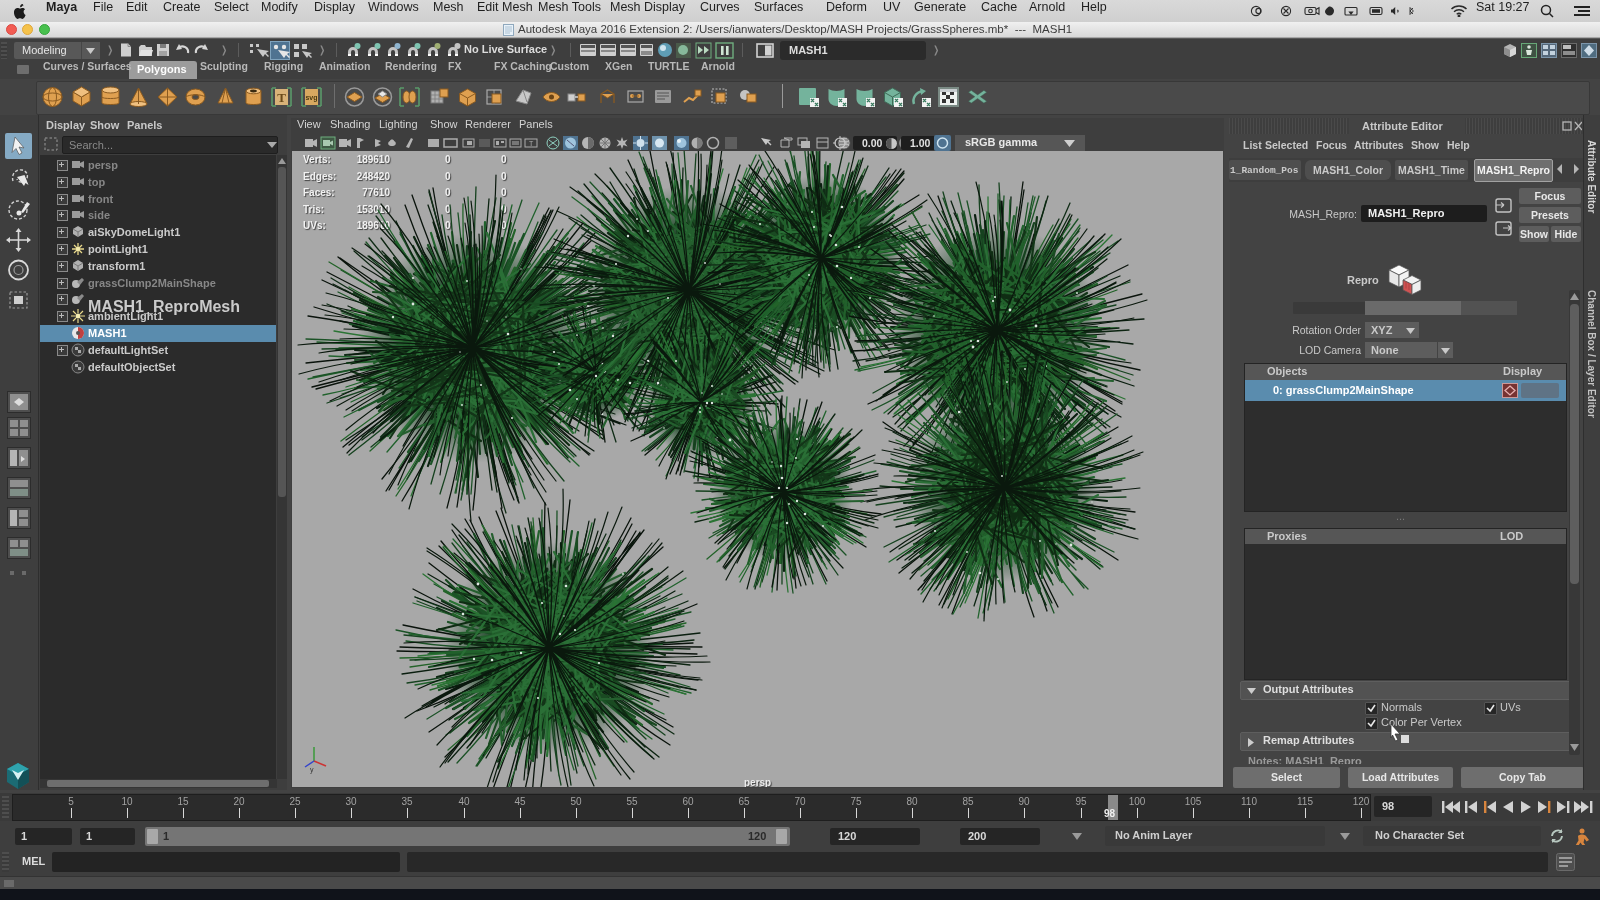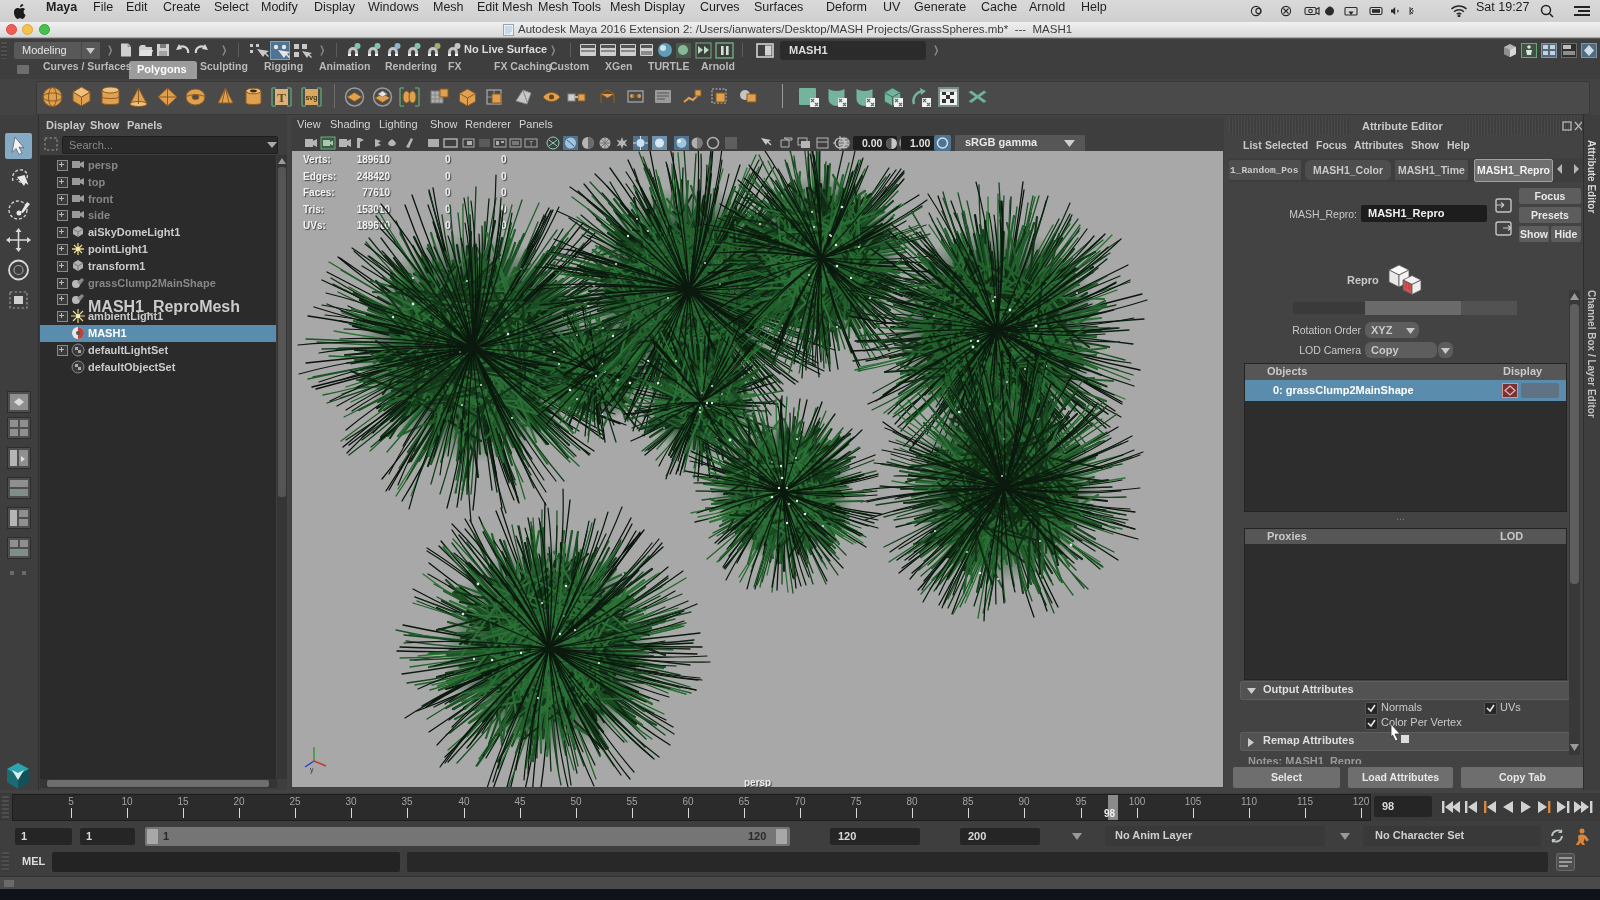--- a/index.html
+++ b/index.html
@@ -22,21 +22,21 @@
 .exp:before{content:"";position:absolute;left:1px;top:3px;width:5px;height:1px;background:#bbb;}
 .exp:after{content:"";position:absolute;left:3px;top:1px;width:1px;height:5px;background:#bbb;}
 #viewport{left:291px;top:118px;width:933px;height:670px;background:#3e3e3e;}
 #vpmenu span{font-size:11px;color:#d4d4d4;top:3px;}
 #vpcanvas{position:absolute;left:1px;top:33px;width:931px;height:636px;background:#a8a8a8;overflow:hidden;}
 .hud{position:absolute;font-size:10px;font-weight:bold;color:#f2f2f2;text-shadow:1px 1px 1px rgba(40,40,40,.8);}
 #attred{left:1229px;top:118px;width:354px;height:672px;background:#434343;}
 #attred span{font-size:11px;color:#c9c9c9;}
 .btn{position:absolute;background:#5d5d5d;border-radius:2px;color:#e8e8e8;font-weight:bold;font-size:10.5px;text-align:center;}
 .fld{position:absolute;background:#1d1d1d;border-radius:2px;color:#ececec;font-size:11px;font-weight:bold;}
-.ddown{position:absolute;background:#5d5d5d;border-radius:6px;color:#ececec;font-size:11px;font-weight:bold;}
+.ddown{position:absolute;background:#5d5d5d;border-radius:0;color:#ececec;font-size:11px;font-weight:bold;}
 #sidebar{left:1583px;top:115px;width:17px;height:675px;background:#3e3e3e;border-left:1px solid #2e2e2e;}
 .vtext{position:absolute;writing-mode:vertical-rl;font-size:10px;font-weight:bold;color:#c4c4c4;left:2px;}
 #timeslider{left:0;top:793px;width:1600px;height:28px;background:#3a3a3a;}
 #tstrack{position:absolute;left:12px;top:1px;width:1357px;height:25px;background:#2b2b2b;border:1px solid #1e1e1e;}
 .tnum{position:absolute;top:1px;font-size:10px;color:#a2a2a2;transform:translateX(-50%);}
 .tick{position:absolute;top:13px;width:1px;height:10px;background:#d8d8d8;}
 #rangerow{left:0;top:821px;width:1600px;height:28px;background:#3e3e3e;}
 .dfld{position:absolute;background:#252525;border-radius:2px;color:#d8d8d8;font-size:11px;font-weight:bold;}
 #melrow{left:0;top:849px;width:1600px;height:27px;background:#3e3e3e;}
 #helpline{left:0;top:876px;width:1600px;height:13px;background:#4a4a4a;border-top:1px solid #333;}
@@ -1323,21 +1323,21 @@
     <div class="abs" style="left:232px;top:183px;width:56px;height:14px;background:#525252;"></div>
     <span style="left:40px;top:206px;width:92px;text-align:right;font-size:10.5px;">Rotation Order</span>
     <div class="ddown" style="left:136px;top:204px;width:54px;height:16px;">
       <span style="left:6px;top:2px;font-weight:bold;">XYZ</span>
       <svg style="position:absolute;right:4px;top:6px" width="9" height="6">
         <path d="M0 0h9L4.5 6z" fill="#c9c9c9"></path>
       </svg>
     </div>
     <span style="left:40px;top:226px;width:92px;text-align:right;font-size:10.5px;">LOD Camera</span>
     <div class="ddown" style="left:136px;top:224px;width:72px;height:16px;">
-      <span style="left:6px;top:2px;font-weight:bold;">Copy</span>
+      <span style="left:6px;top:2px;font-weight:bold;">None</span>
     </div>
     <div class="ddown" style="left:209px;top:224px;width:15px;height:16px;">
       <svg style="position:absolute;left:3px;top:6px" width="9" height="6">
         <path d="M0 0h9L4.5 6z" fill="#c9c9c9"></path>
       </svg>
     </div>
     <div class="abs" style="left:15px;top:245px;width:321px;height:147px;background:#2d2d2d;border:1px solid #242424;">
       <div class="abs" style="left:0;top:0;width:321px;height:23px;background:#565656;">
         <span style="left:22px;top:1px;font-weight:bold;">Objects</span>
         <span style="left:258px;top:1px;font-weight:bold;">Display</span>

